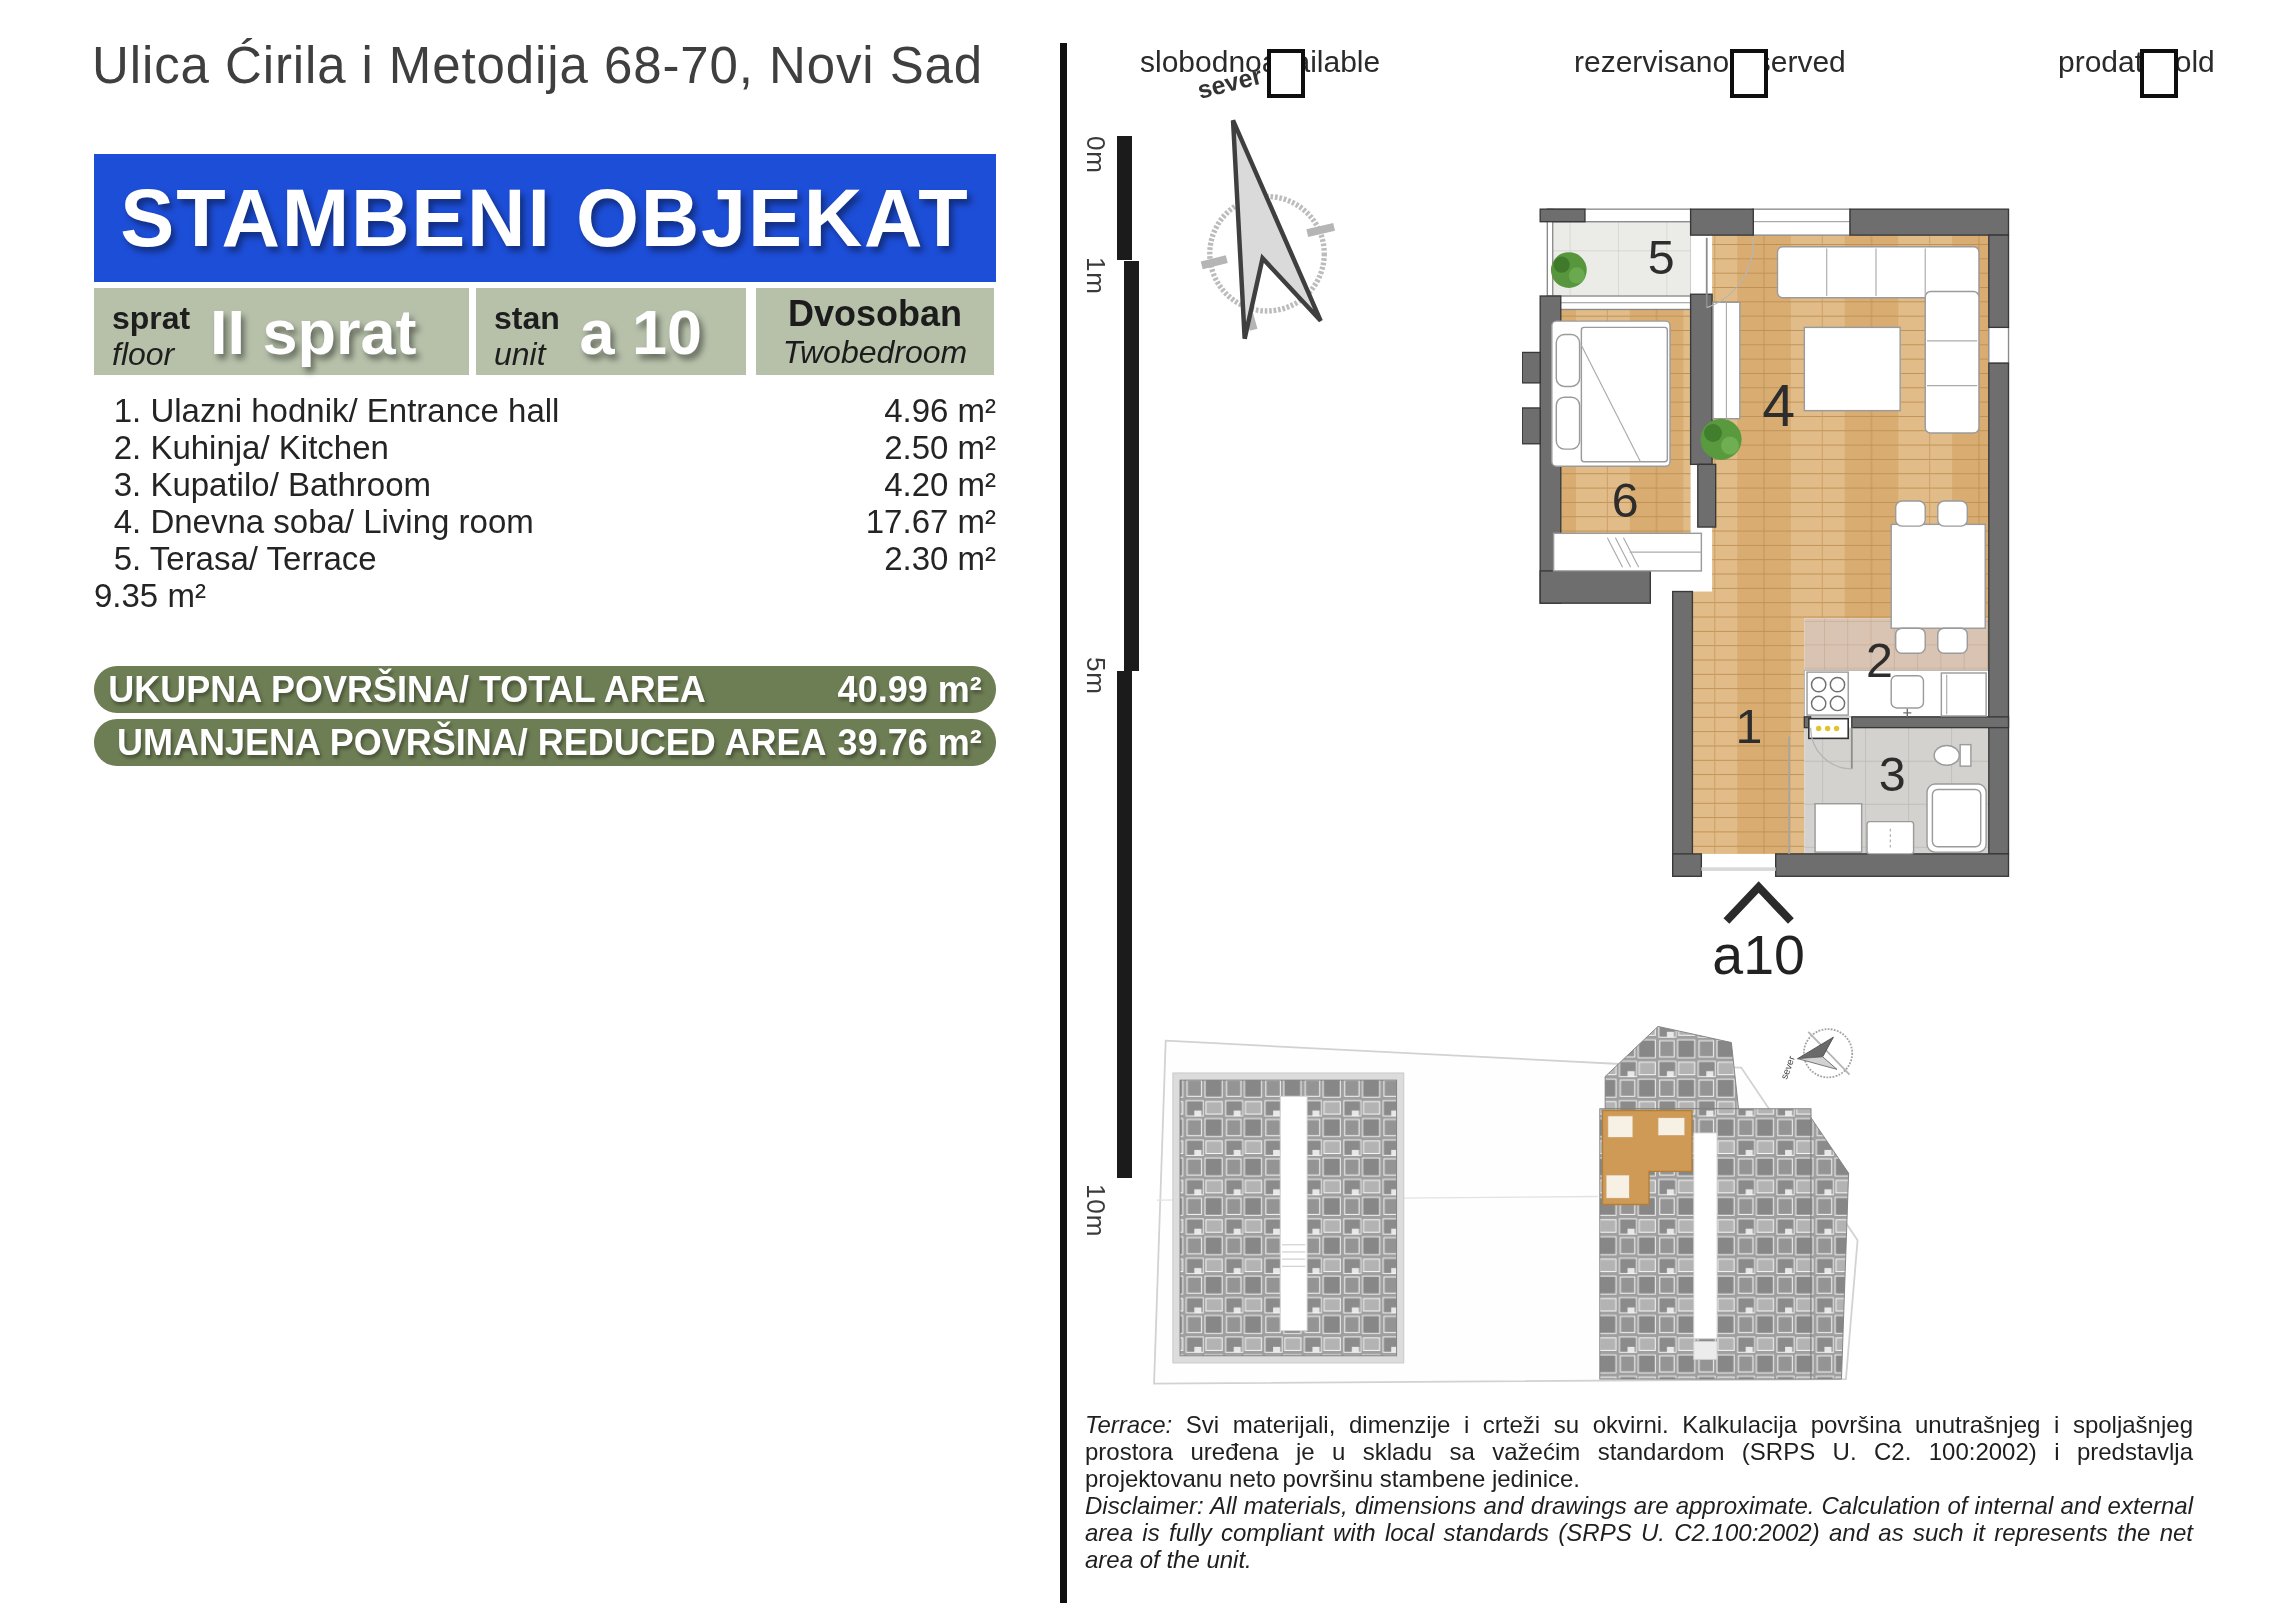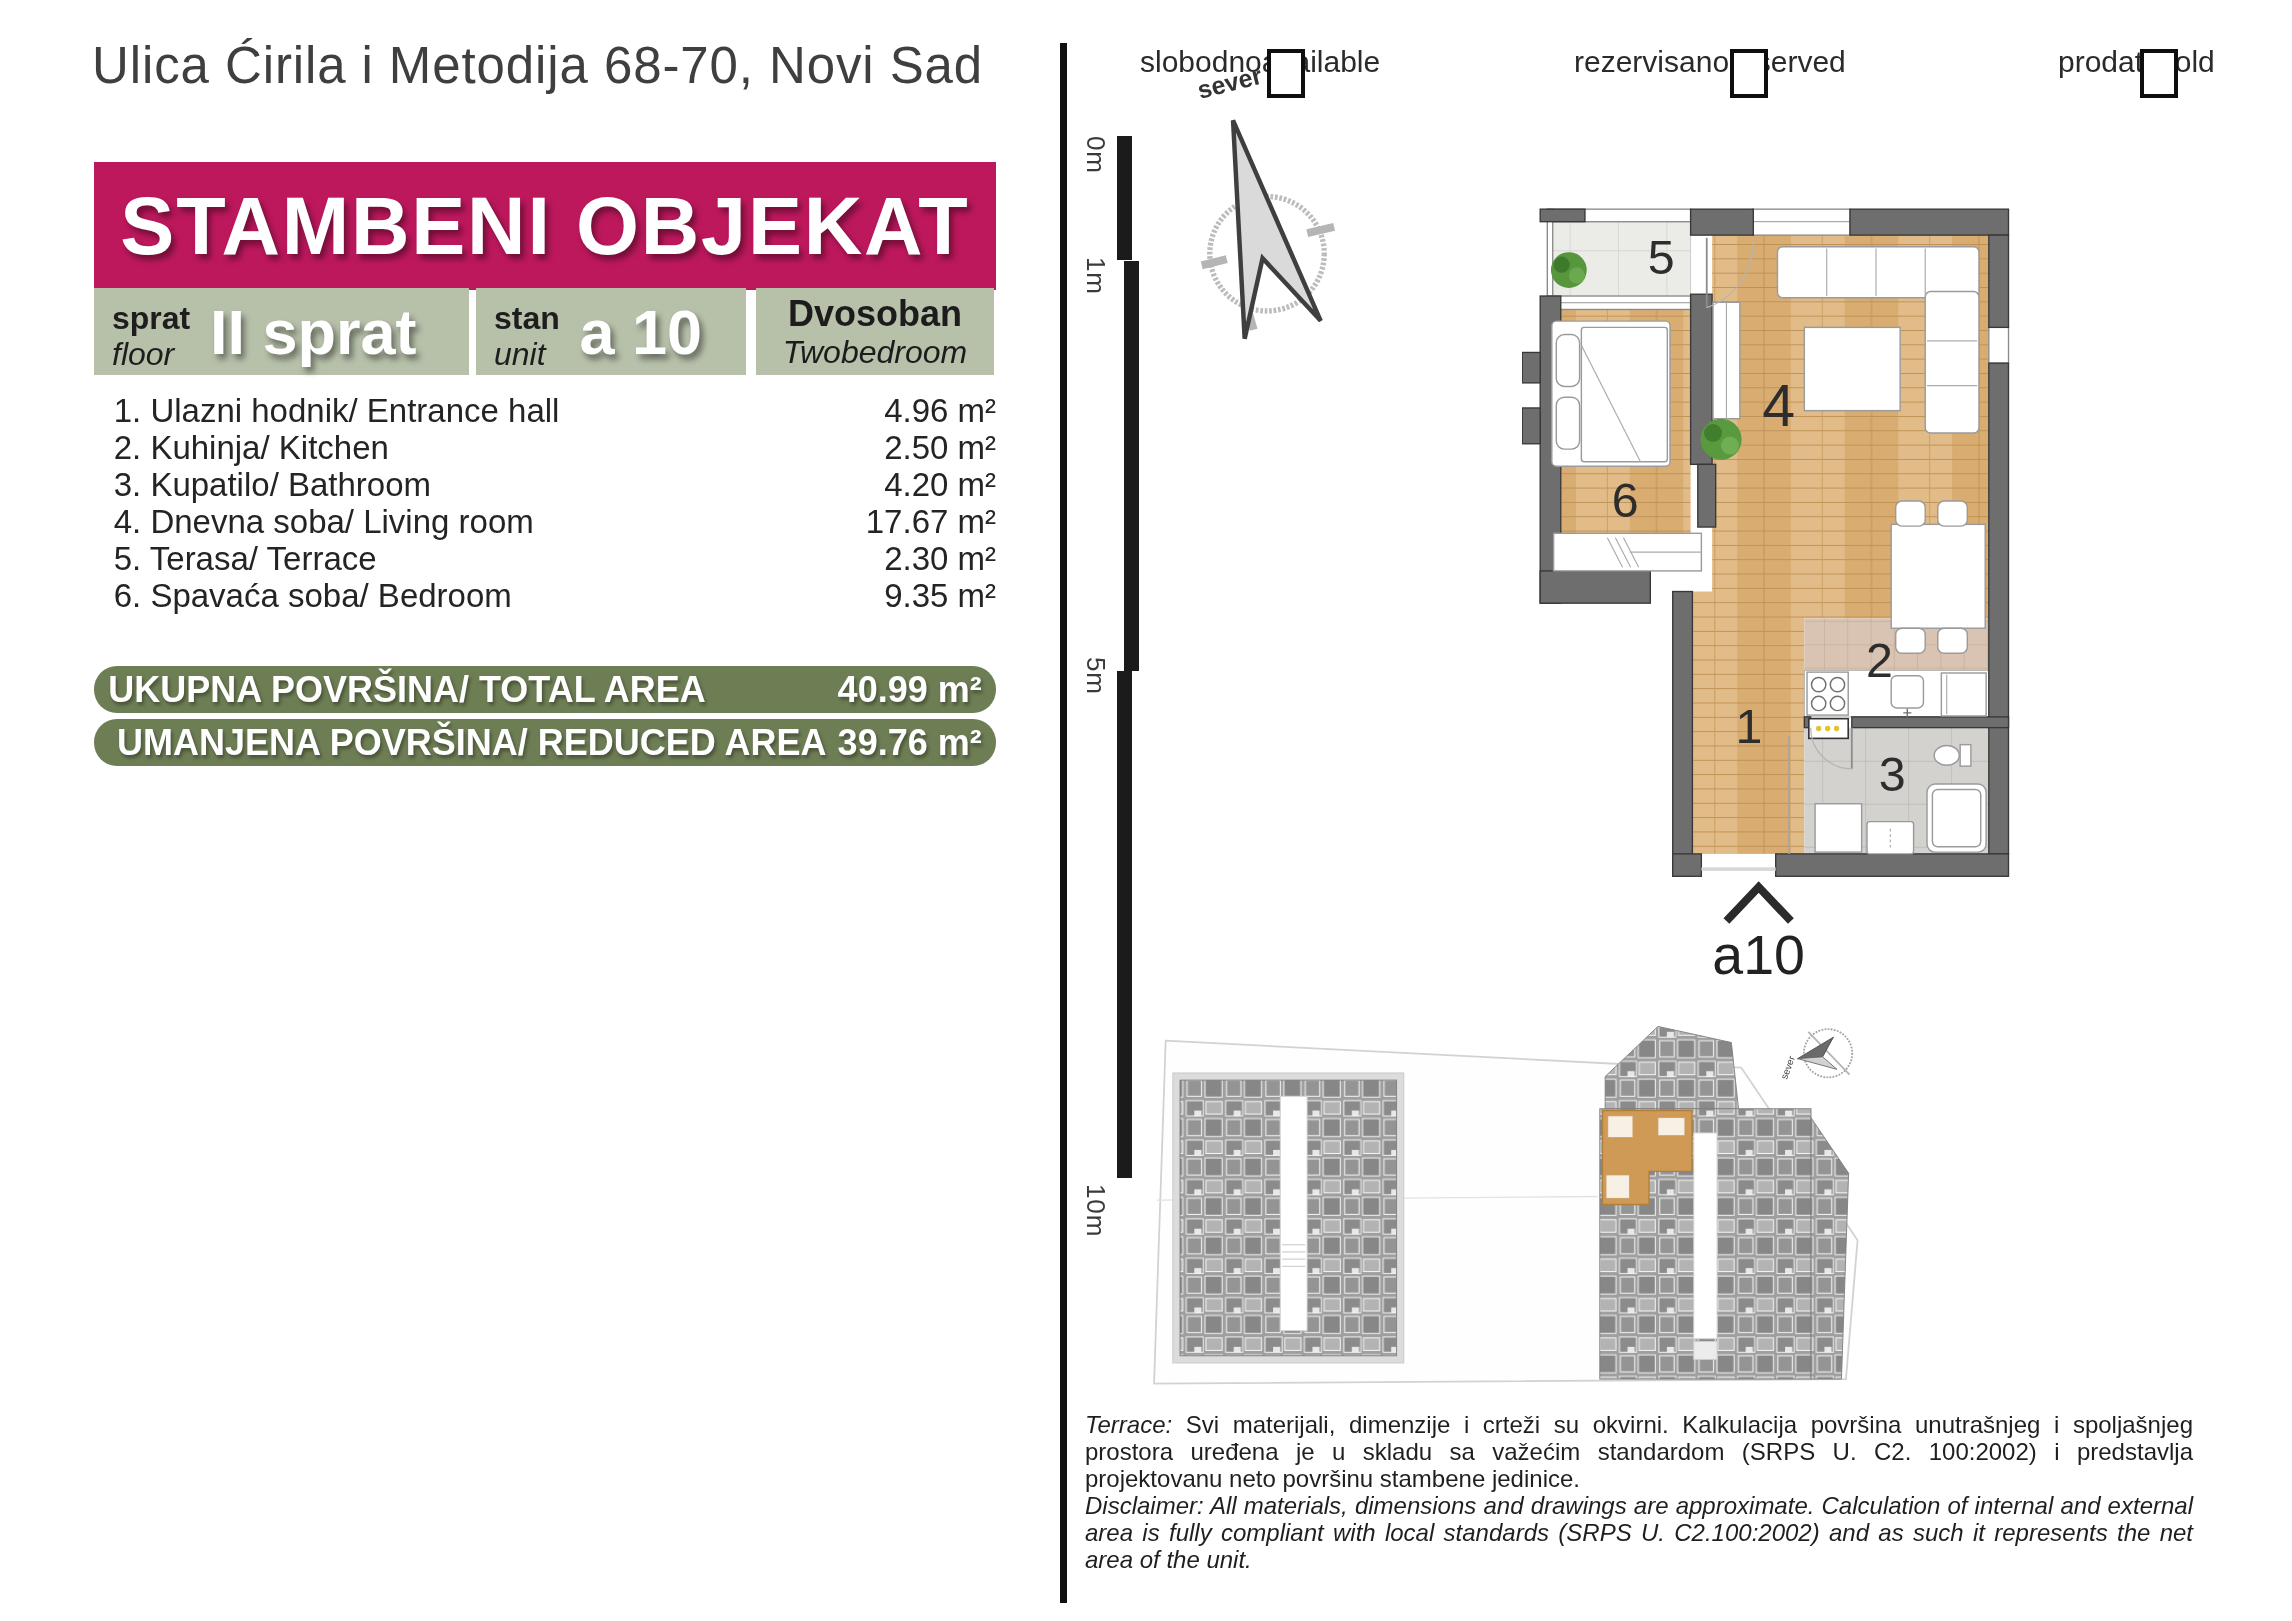--- a/index.html
+++ b/index.html
@@ -2,22 +2,22 @@
 <html style="font-size:14.3px"><head>
 <meta charset="utf-8">
 <style>
   html,body{margin:0;padding:0;background:#fff;}
   .page{position:relative;width:2293px;height:1621px;background:#fff;overflow:hidden;
         font-family:"Liberation Sans","DejaVu Sans",sans-serif;color:#2c2c2c;}
   .abs{position:absolute;}
 
   
   .address{left:92px;top:36px;font-size:51px;color:#3f3f3f;letter-spacing:0.9px;}
-  .banner{left:94px;top:154px;width:902px;height:128px;background:#be185d;
-          display:flex;align-items:center;justify-content:center;margin-top:8px;}
+  .banner{left:94px;top:154px;width:902px;height:128px;background:#1d4ed8;
+          display:flex;align-items:center;justify-content:center;}
   .banner span{font-size:81px;font-weight:bold;color:#fff;letter-spacing:1.8px;
           text-shadow:3.6px 5.4px 6.3px rgba(0,0,0,.42);}
   .ibox{top:288px;height:87px;background:#b7c1aa;display:flex;align-items:center;}
   .ibox .lbls{display:flex;flex-direction:column;justify-content:center;padding-left:18px;line-height:36px;margin-top:8px;}
   .ibox .sr{font-weight:bold;font-size:32px;color:#1e1e1e;}
   .ibox .en{font-style:italic;font-size:32px;color:#1e1e1e;}
   .ibox .big{font-size:63px;font-weight:bold;color:#fff;margin-left:19.7px;white-space:nowrap;
              text-shadow:3.6px 5.4px 6.3px rgba(0,0,0,.45);}
   .ibox.center{flex-direction:column;justify-content:center;align-items:center;}
   .ibox.center .t1{font-weight:bold;font-size:36px;color:#1c1c1c;line-height:41px;}
@@ -91,21 +91,20 @@
     </div>
     <div class="room-row">
       <span class="nm">4. Dnevna soba/ Living room</span>
       <span class="ar">17.67 m²</span>
     </div>
     <div class="room-row">
       <span class="nm">5. Terasa/ Terrace</span>
       <span class="ar">2.30 m²</span>
     </div>
     <div class="room-row">
-      <span class="nm">6. Spavaća soba/ Bedroom</span>
       <span class="ar">9.35 m²</span>
     </div>
   </div>
 
   <div class="abs totalbar" style="top:666px;">
     <span>UKUPNA POVRŠINA/ TOTAL AREA</span>
     <span>40.99 m²</span>
   </div>
   <div class="abs totalbar" style="top:719px;padding-left:23px;">
     <span>UMANJENA POVRŠINA/ REDUCED AREA</span>

